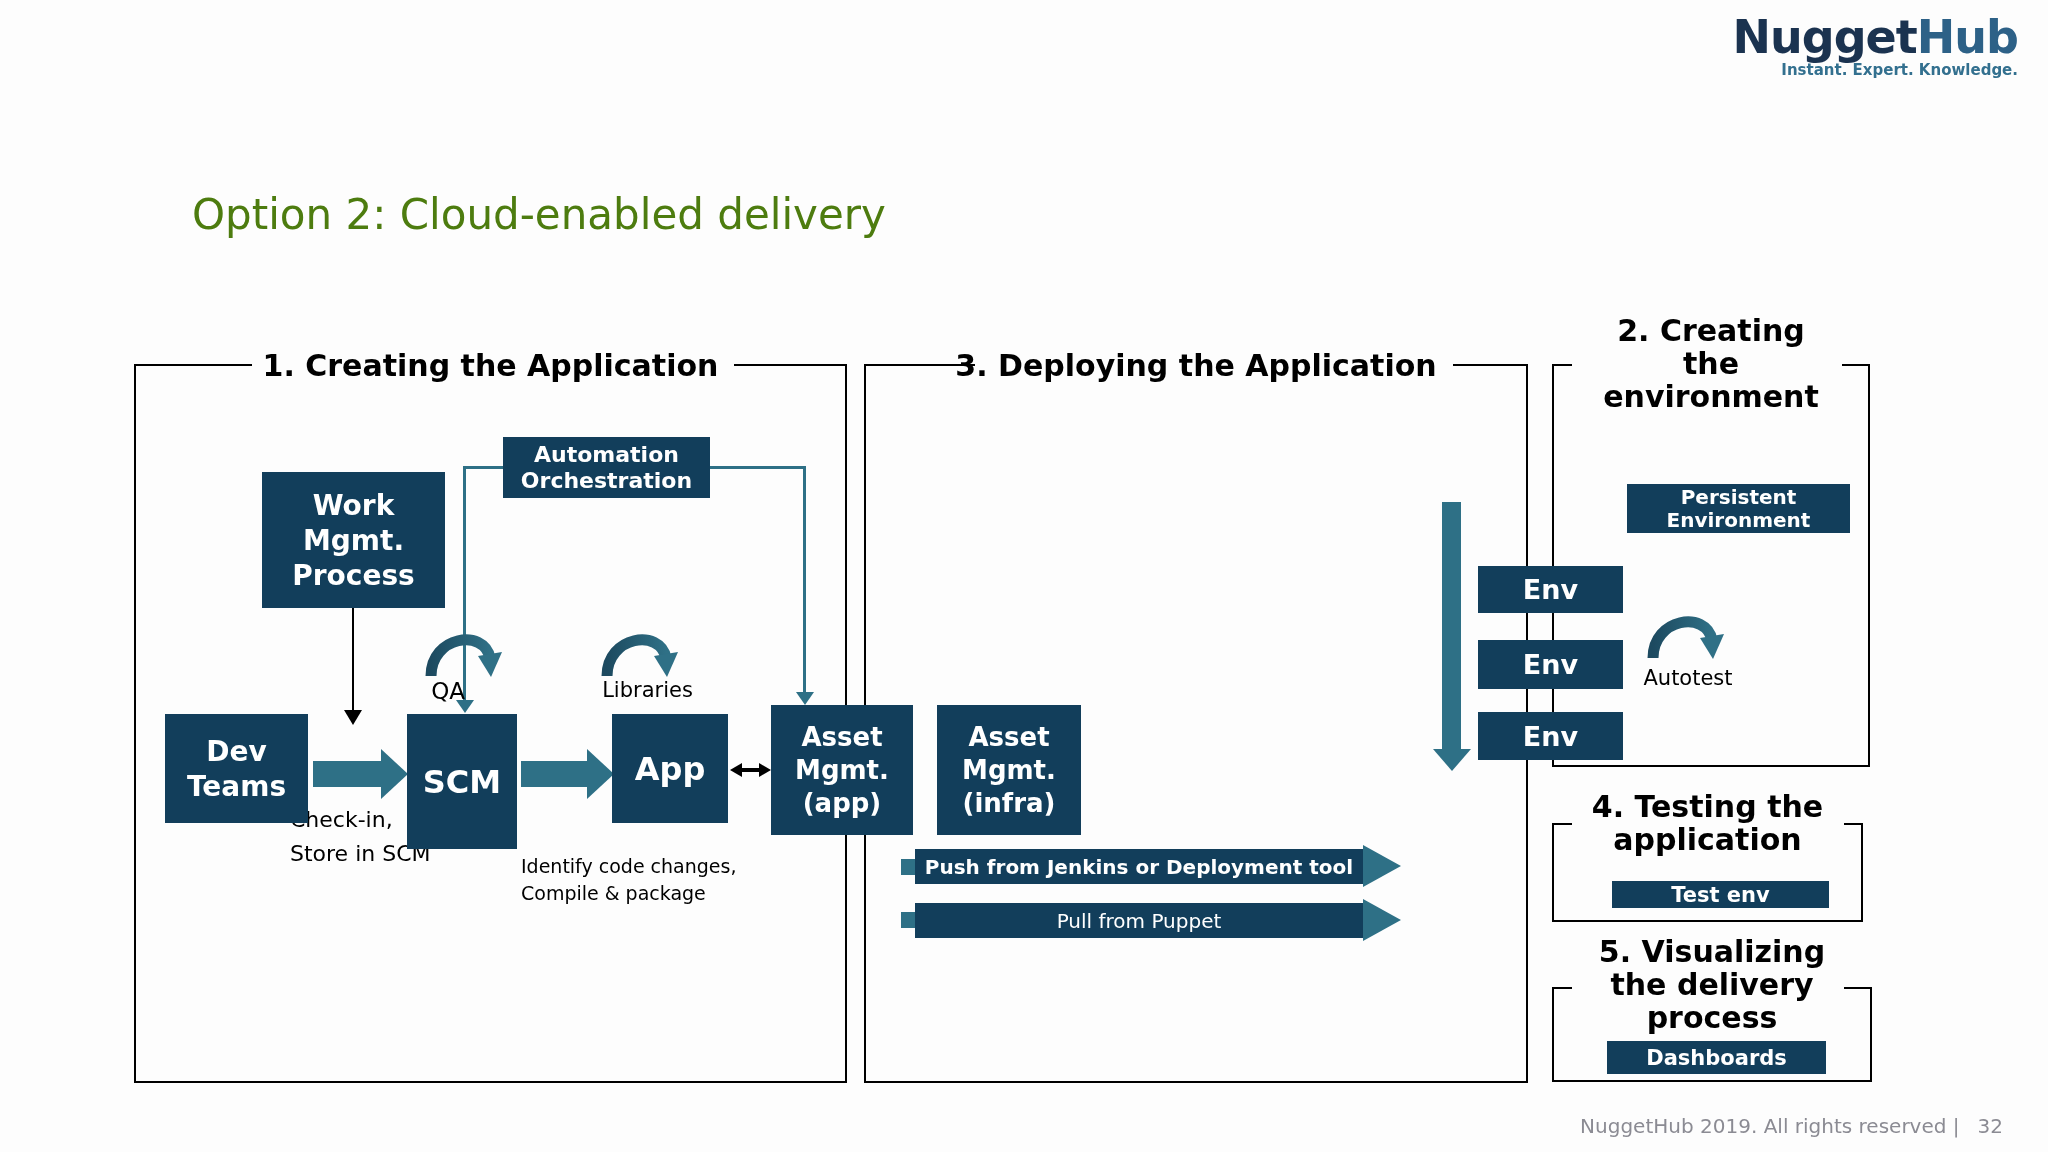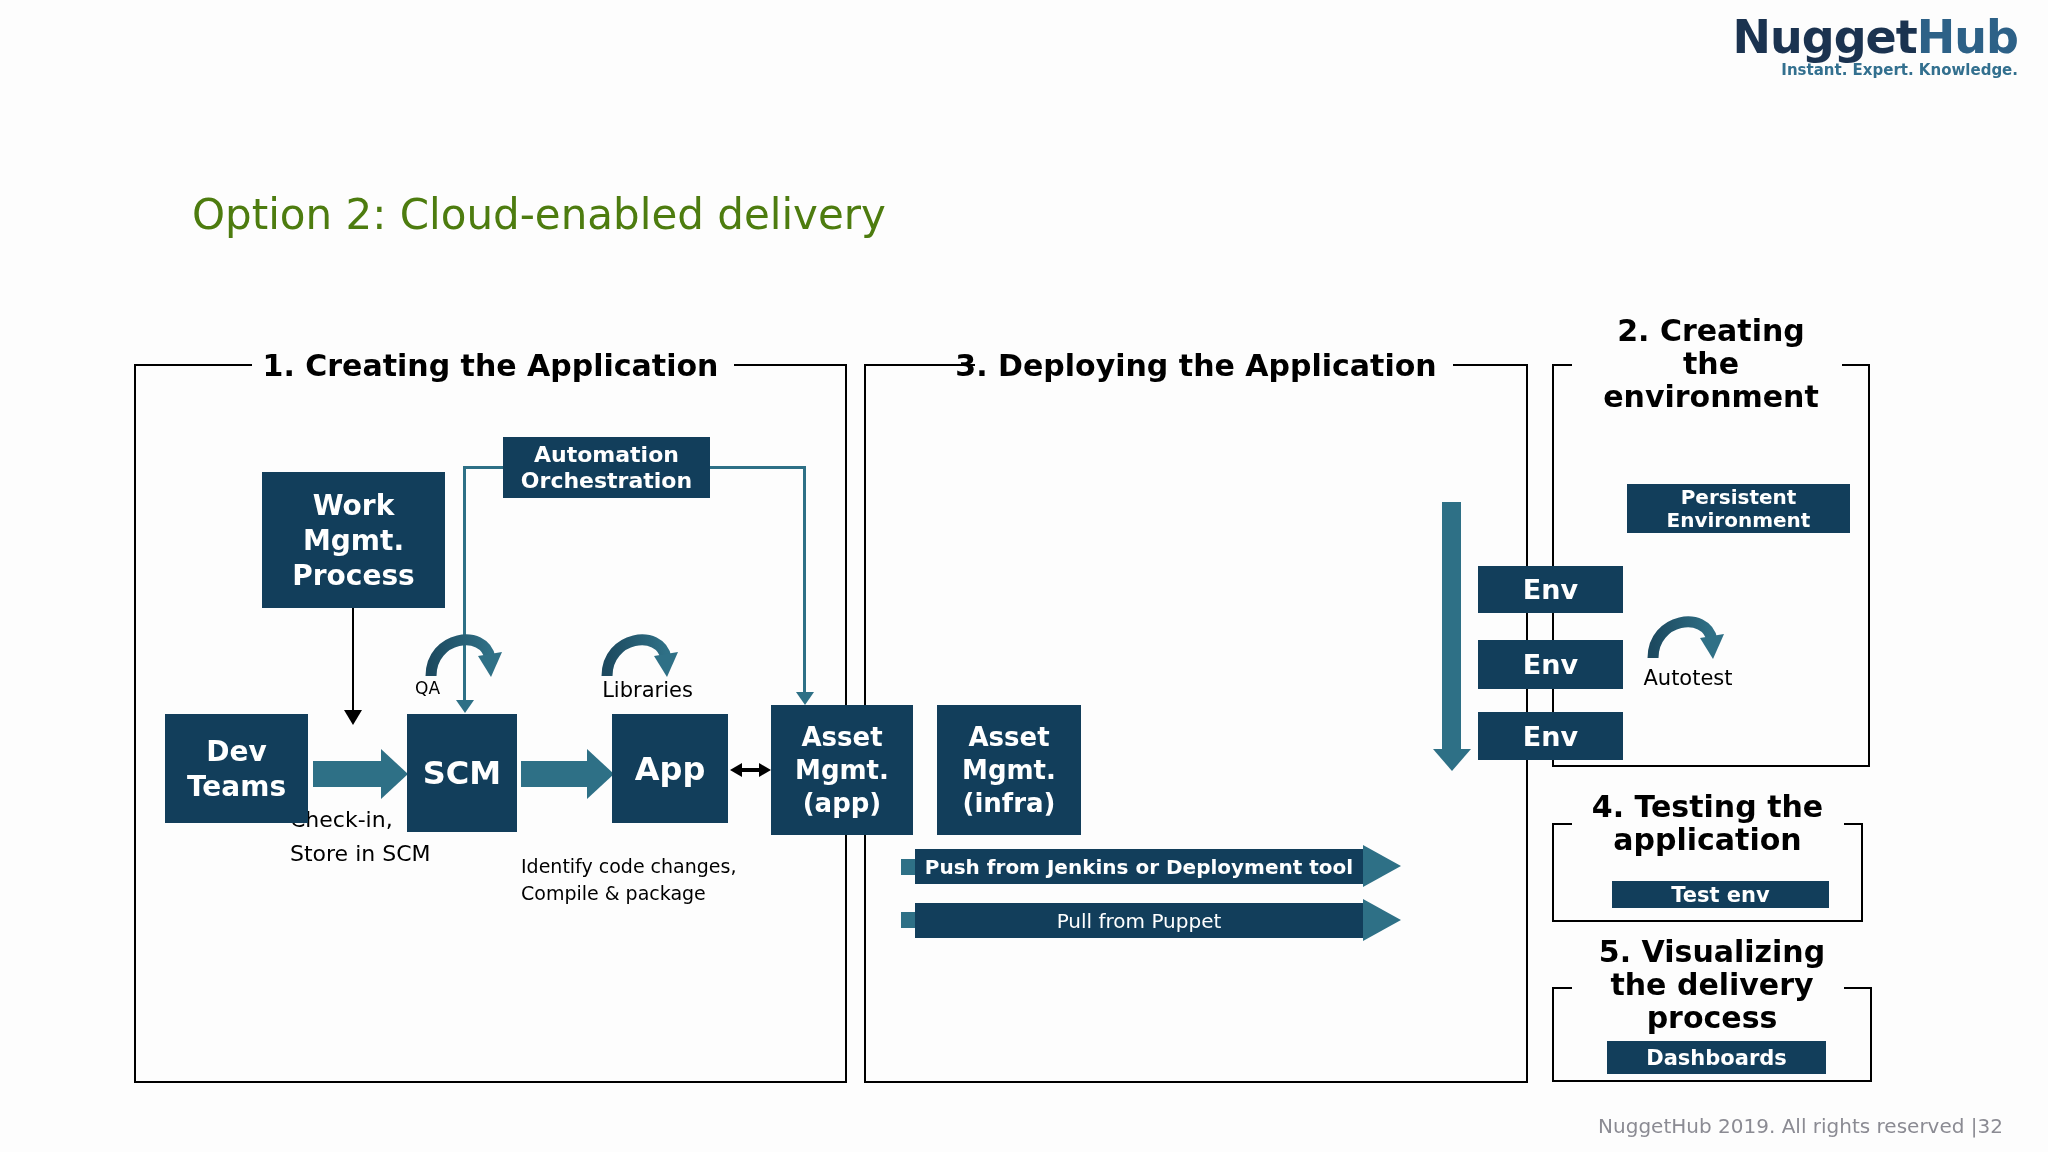--- a/index.html
+++ b/index.html
@@ -19,21 +19,21 @@
   .tri{position:absolute;width:0;height:0;z-index:3;}
   .cap{position:absolute;color:#000;white-space:pre-line;z-index:3;}
   .arc{position:absolute;z-index:3;}
   .title{position:absolute;left:90px;top:28px;color:var(--title-navy);font-size:35px;
          letter-spacing:4px;line-height:48px;z-index:3;}
   .logo{position:absolute;right:30px;top:14px;text-align:right;z-index:3;line-height:1;}
   .logo .word{font-size:46px;font-weight:bold;letter-spacing:-1px;}
   .logo .tag{font-size:15px;font-weight:bold;color:var(--tagline);margin-top:3px;}
   .subtitle{position:absolute;left:192px;top:190px;font-size:42px;color:#4d7c0f;z-index:3;}
   .footer{position:absolute;right:45px;top:1114px;color:var(--footer-gray);font-size:20px;z-index:3;
-          display:flex;}
+          display:flex;gap:18px;}
 </style>
 </head>
 <body>
 
 <div class="canvas">
 
   <svg width="0" height="0" style="position:absolute">
     <defs>
       <linearGradient id="arcg" x1="0" y1="0" x2="1" y2="0">
         <stop offset="0" stop-color="#1d4a60"></stop>
@@ -73,21 +73,21 @@
 the delivery
 process</div>
 
   <div class="navybox" style="left:262px;top:472px;width:183px;height:136px;font-size:28px;line-height:35px">Work
 Mgmt.
 Process</div>
   <div class="navybox" style="left:503px;top:437px;width:207px;height:61px;font-size:22px;line-height:26px">Automation
 Orchestration</div>
   <div class="navybox" style="left:165px;top:714px;width:143px;height:109px;font-size:28px;line-height:35px">Dev
 Teams</div>
-  <div class="navybox" style="left:407px;top:714px;width:110px;height:118px;font-size:32px">SCM</div>
+  <div class="navybox" style="left:407px;top:714px;width:110px;height:135px;font-size:32px">SCM</div>
   <div class="navybox" style="left:612px;top:714px;width:116px;height:109px;font-size:32px">App</div>
   <div class="navybox" style="left:771px;top:705px;width:142px;height:130px;font-size:26px;line-height:33px">Asset
 Mgmt.
 (app)</div>
 
   <div class="navybox" style="left:937px;top:705px;width:144px;height:130px;font-size:26px;line-height:33px">Asset
 Mgmt.
 (infra)</div>
 
   <div class="navybox" style="left:1627px;top:484px;width:223px;height:49px;font-size:20px;line-height:23px">Persistent
@@ -136,21 +136,21 @@
   </svg>
   <svg class="arc" style="left:598px;top:620px" width="88" height="64" viewBox="0 0 88 64">
     <path d="M 9 56 C 9 16 62 8 68 38" stroke="url(#arcg)" stroke-width="11" fill="none"></path>
     <polygon points="56,36 80,32 69,57" fill="#2f7086"></polygon>
   </svg>
   <svg class="arc" style="left:1644px;top:602px" width="88" height="64" viewBox="0 0 88 64">
     <path d="M 9 56 C 9 16 62 8 68 38" stroke="url(#arcg)" stroke-width="11" fill="none"></path>
     <polygon points="56,36 80,32 69,57" fill="#2f7086"></polygon>
   </svg>
 
-  <div class="cap" style="left:415px;top:678px;width:50px;font-size:17px;text-align:left">QA</div>
+  <div class="cap" style="left:415px;top:678px;width:50px;font-size:23px;text-align:right">QA</div>
   <div class="cap" style="left:600px;top:678px;width:95px;font-size:21px;text-align:center">Libraries</div>
   <div class="cap" style="left:1638px;top:666px;width:100px;font-size:21px;text-align:center">Autotest</div>
 
   <div class="cap" style="left:290px;top:803px;font-size:22px;line-height:34px">Check-in,
 Store in SCM</div>
   <div class="cap" style="left:521px;top:853px;font-size:19px;line-height:27px">Identify code changes,
 Compile &amp; package</div>
 
   <div class="footer">
     <span>NuggetHub 2019. All rights reserved |</span>

